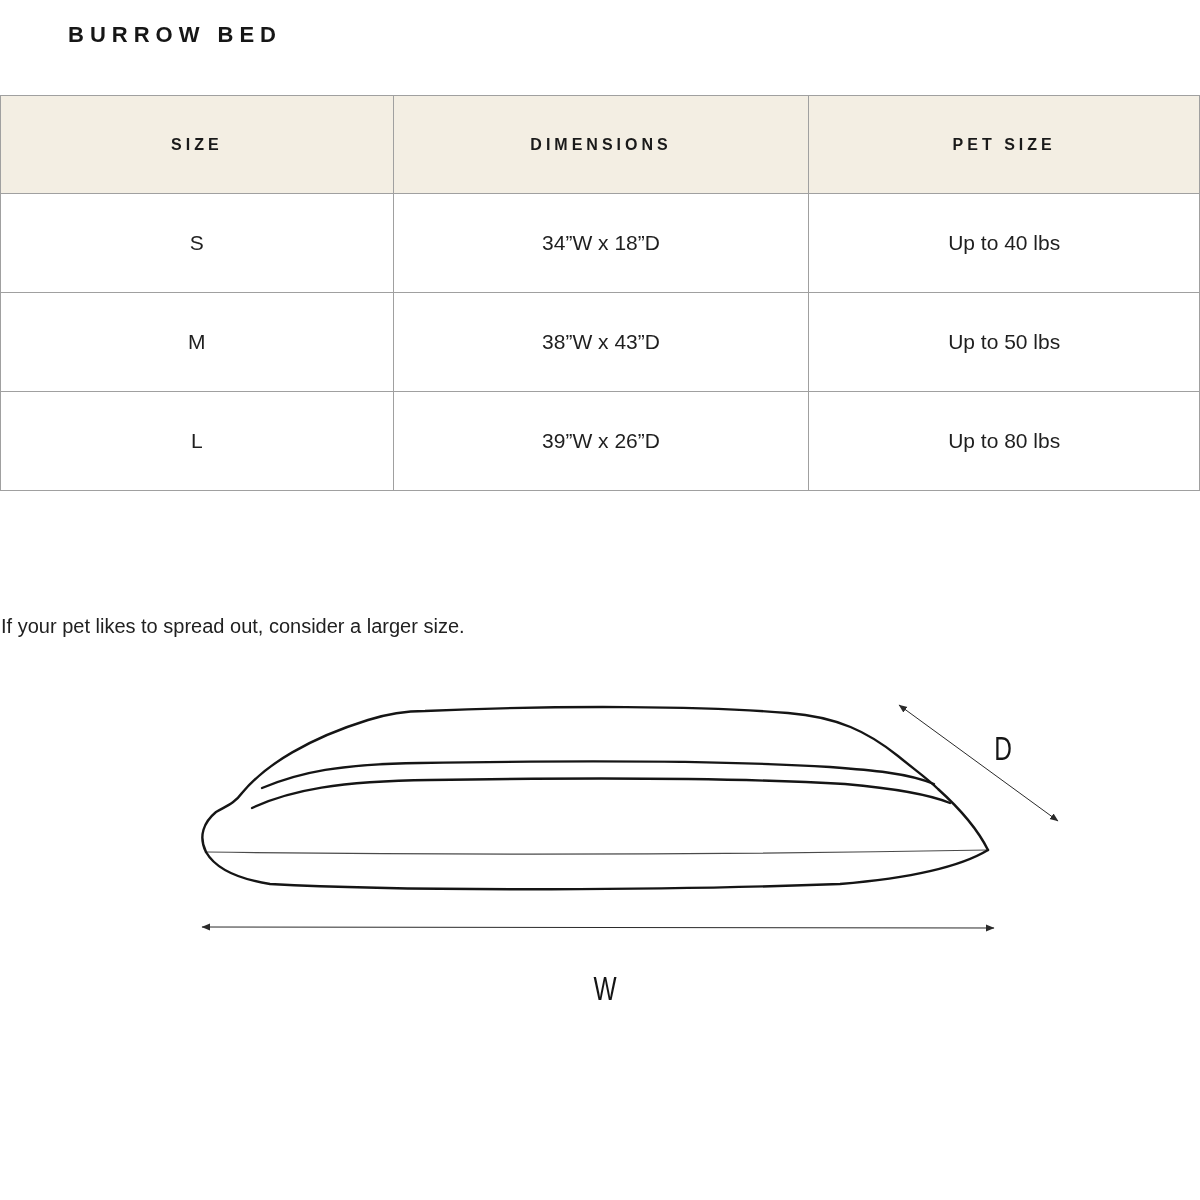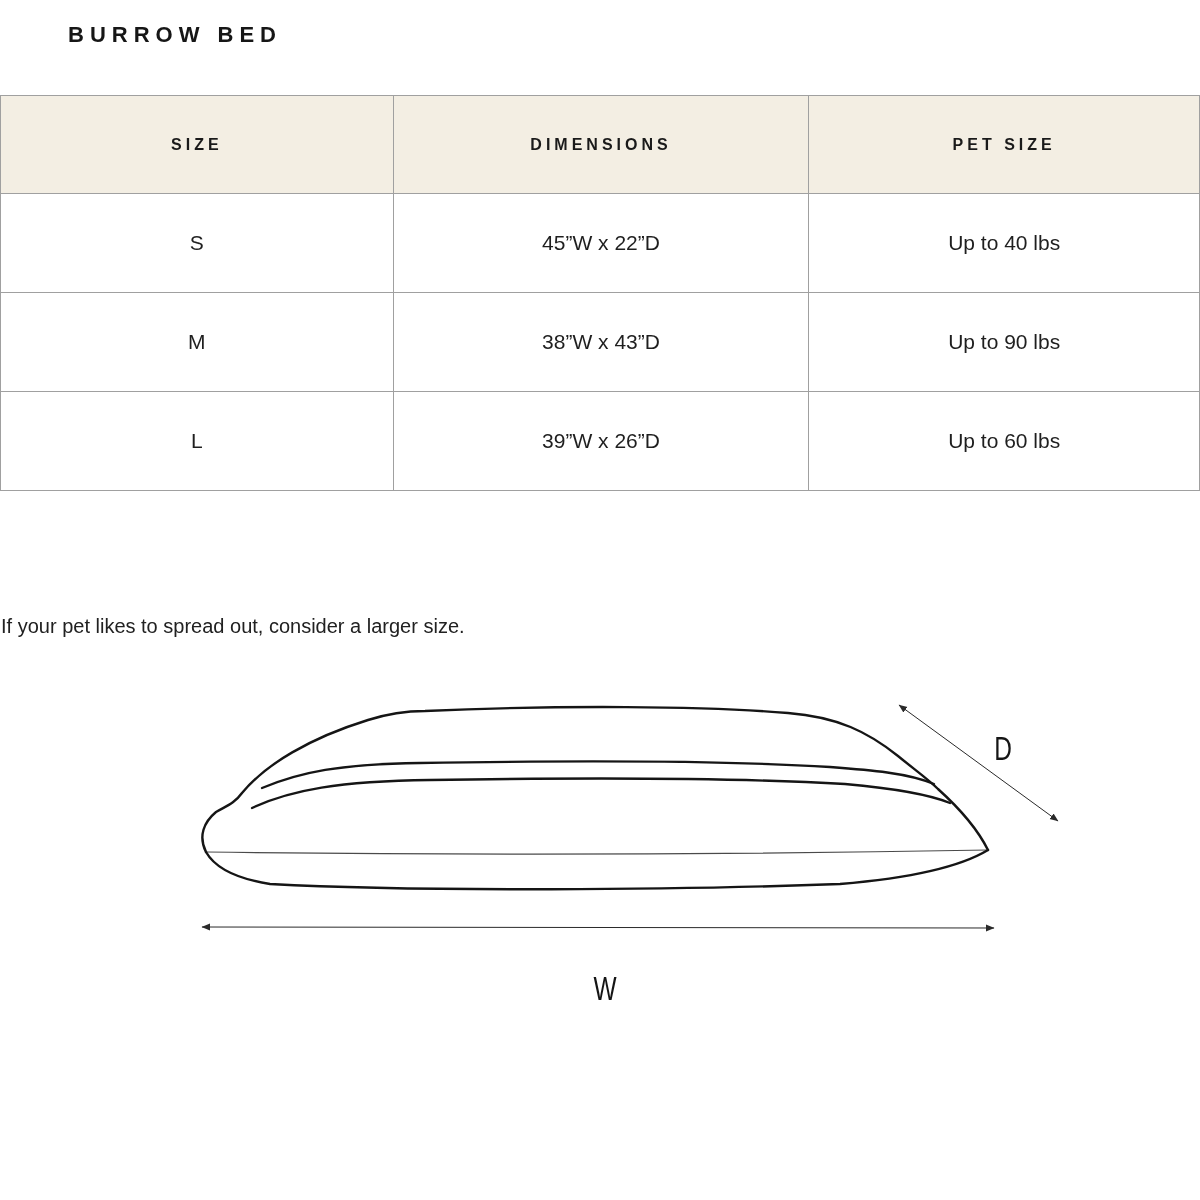--- a/index.html
+++ b/index.html
@@ -104,32 +104,32 @@
     <thead>
       <tr>
         <th>SIZE</th>
         <th>DIMENSIONS</th>
         <th>PET SIZE</th>
       </tr>
     </thead>
     <tbody>
       <tr>
         <td>S</td>
-        <td>45”W x 22”D</td>
+        <td>34”W x 18”D</td>
         <td>Up to 40 lbs</td>
       </tr>
       <tr>
         <td>M</td>
         <td>38”W x 43”D</td>
-        <td>Up to 90 lbs</td>
+        <td>Up to 50 lbs</td>
       </tr>
       <tr>
         <td>L</td>
         <td>39”W x 26”D</td>
-        <td>Up to 60 lbs</td>
+        <td>Up to 80 lbs</td>
       </tr>
     </tbody>
   </table>
 
   <p class="note">If your pet likes to spread out, consider a larger size.</p>
 
   <div class="diagram">
     <svg width="1200" height="400" viewBox="0 0 1200 400" fill="none" xmlns="http://www.w3.org/2000/svg">
       <defs>
         <marker id="arrow-end" markerWidth="9" markerHeight="8" refX="8" refY="4" orient="auto-start-reverse" markerUnits="userSpaceOnUse">

